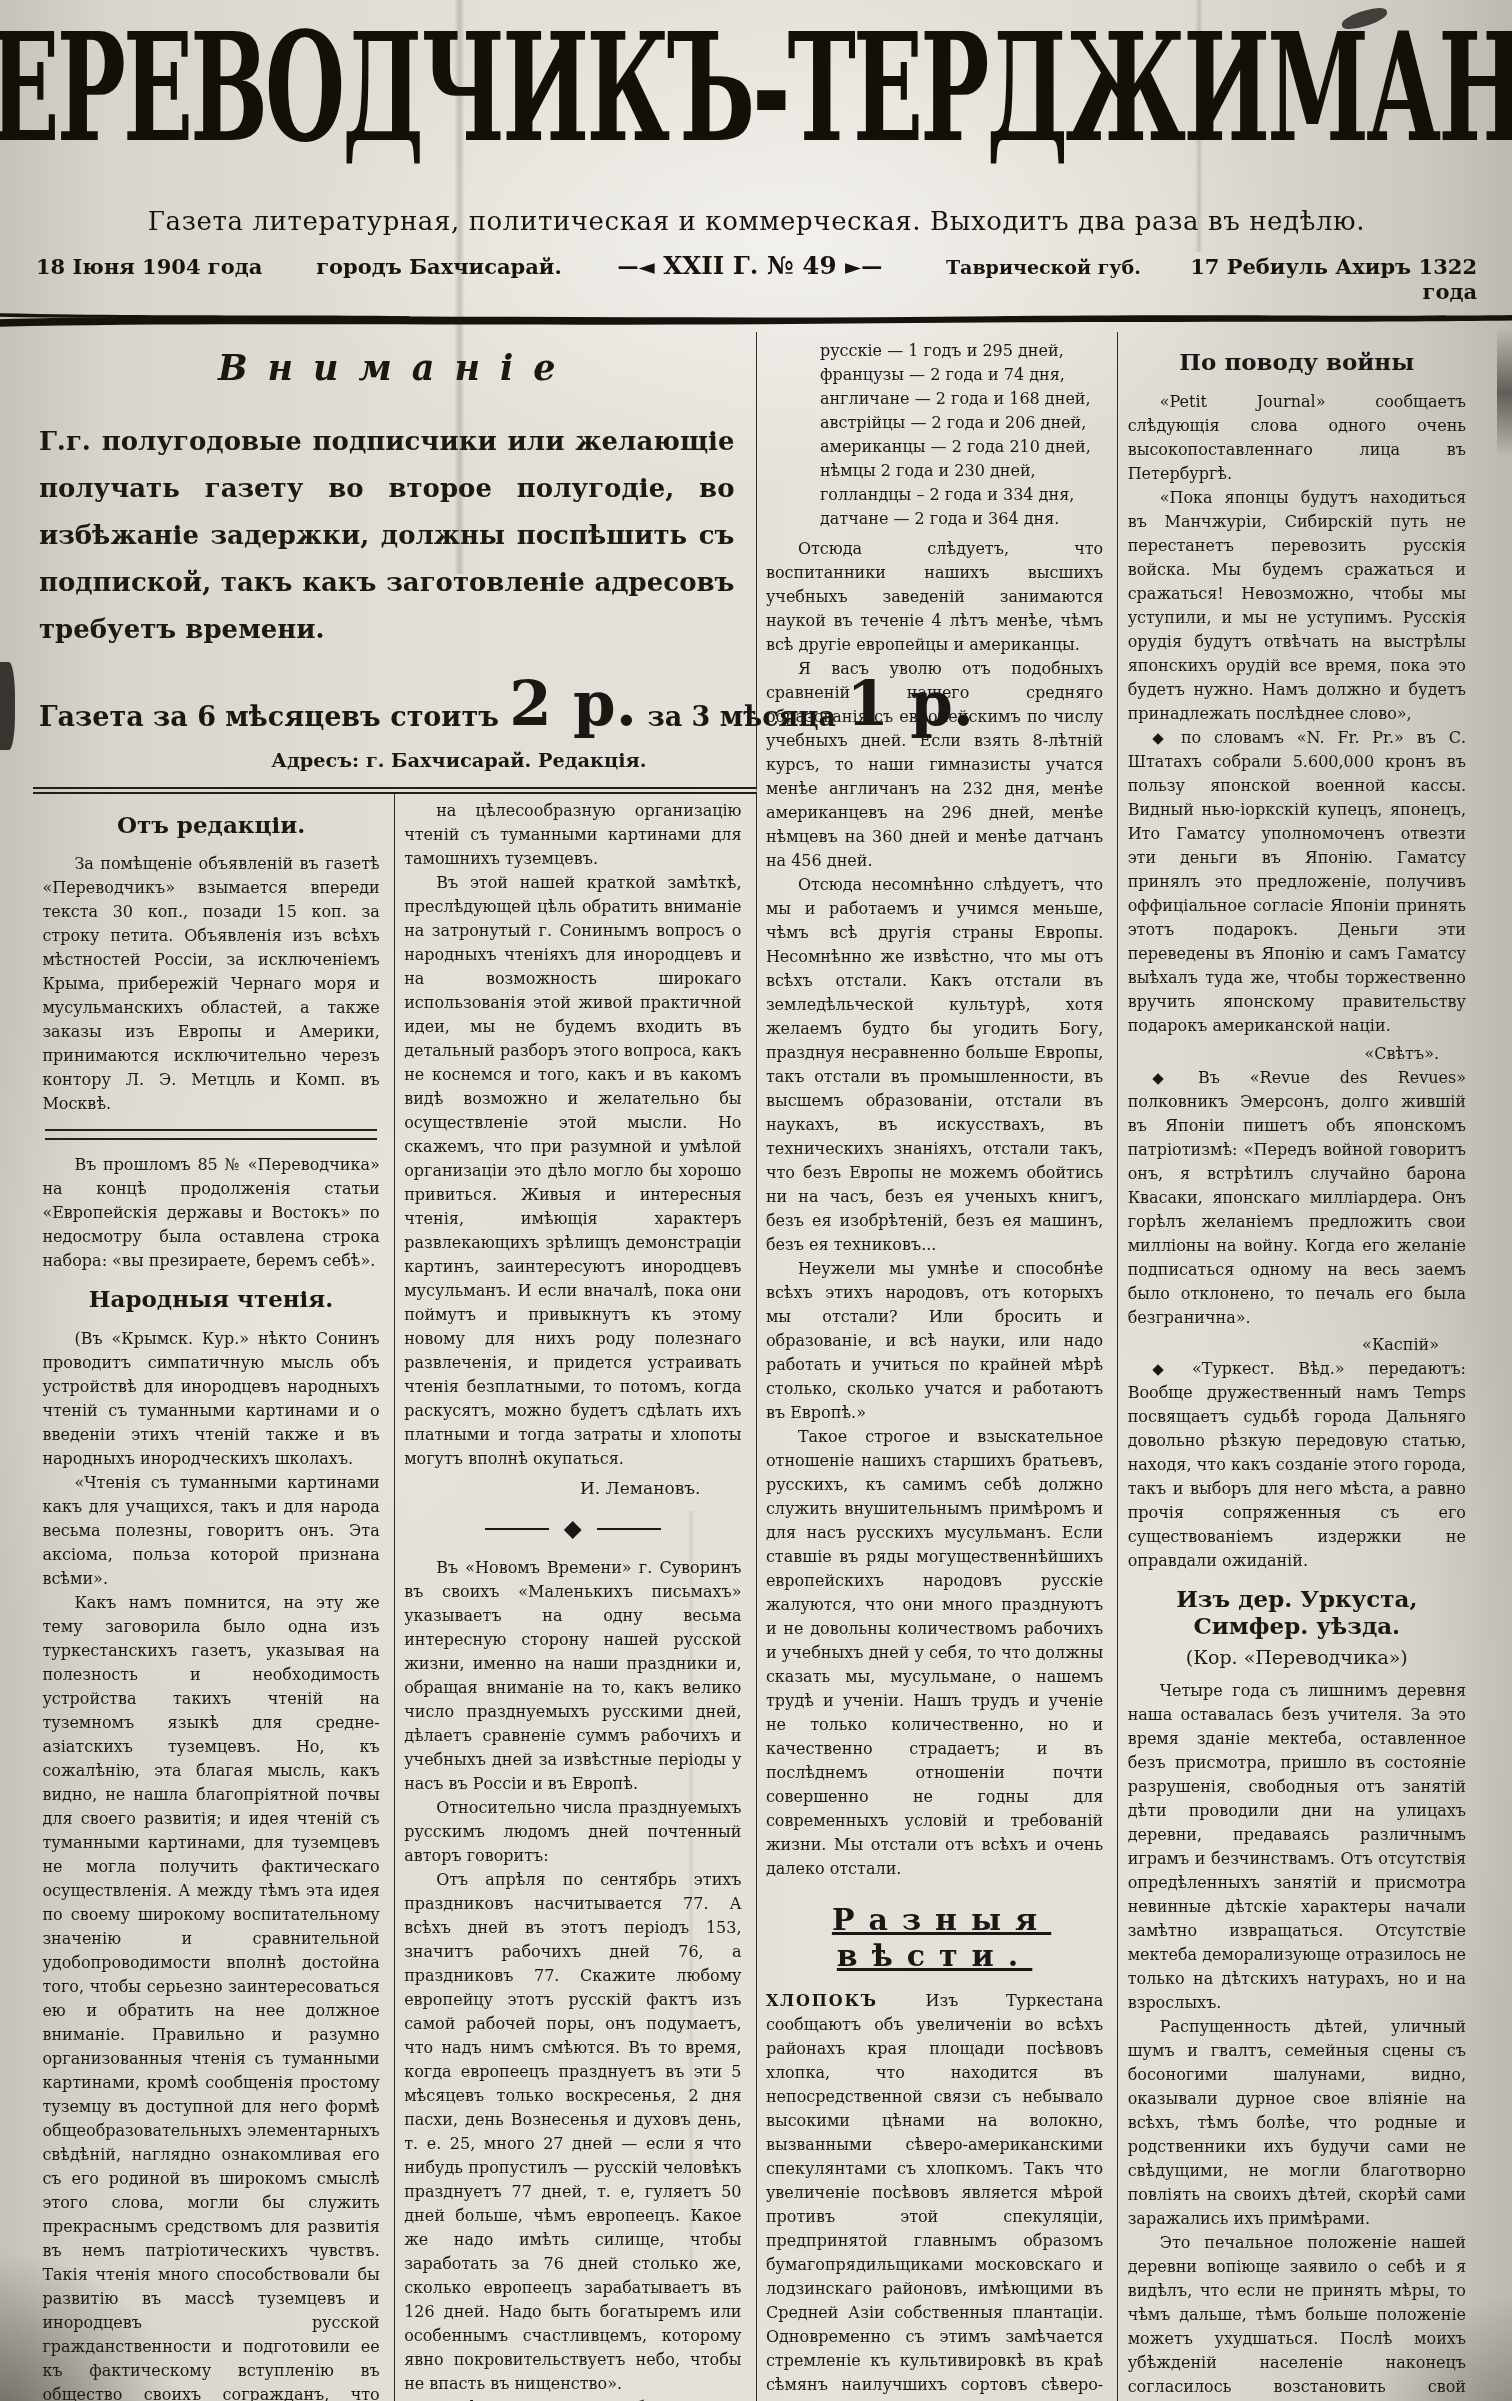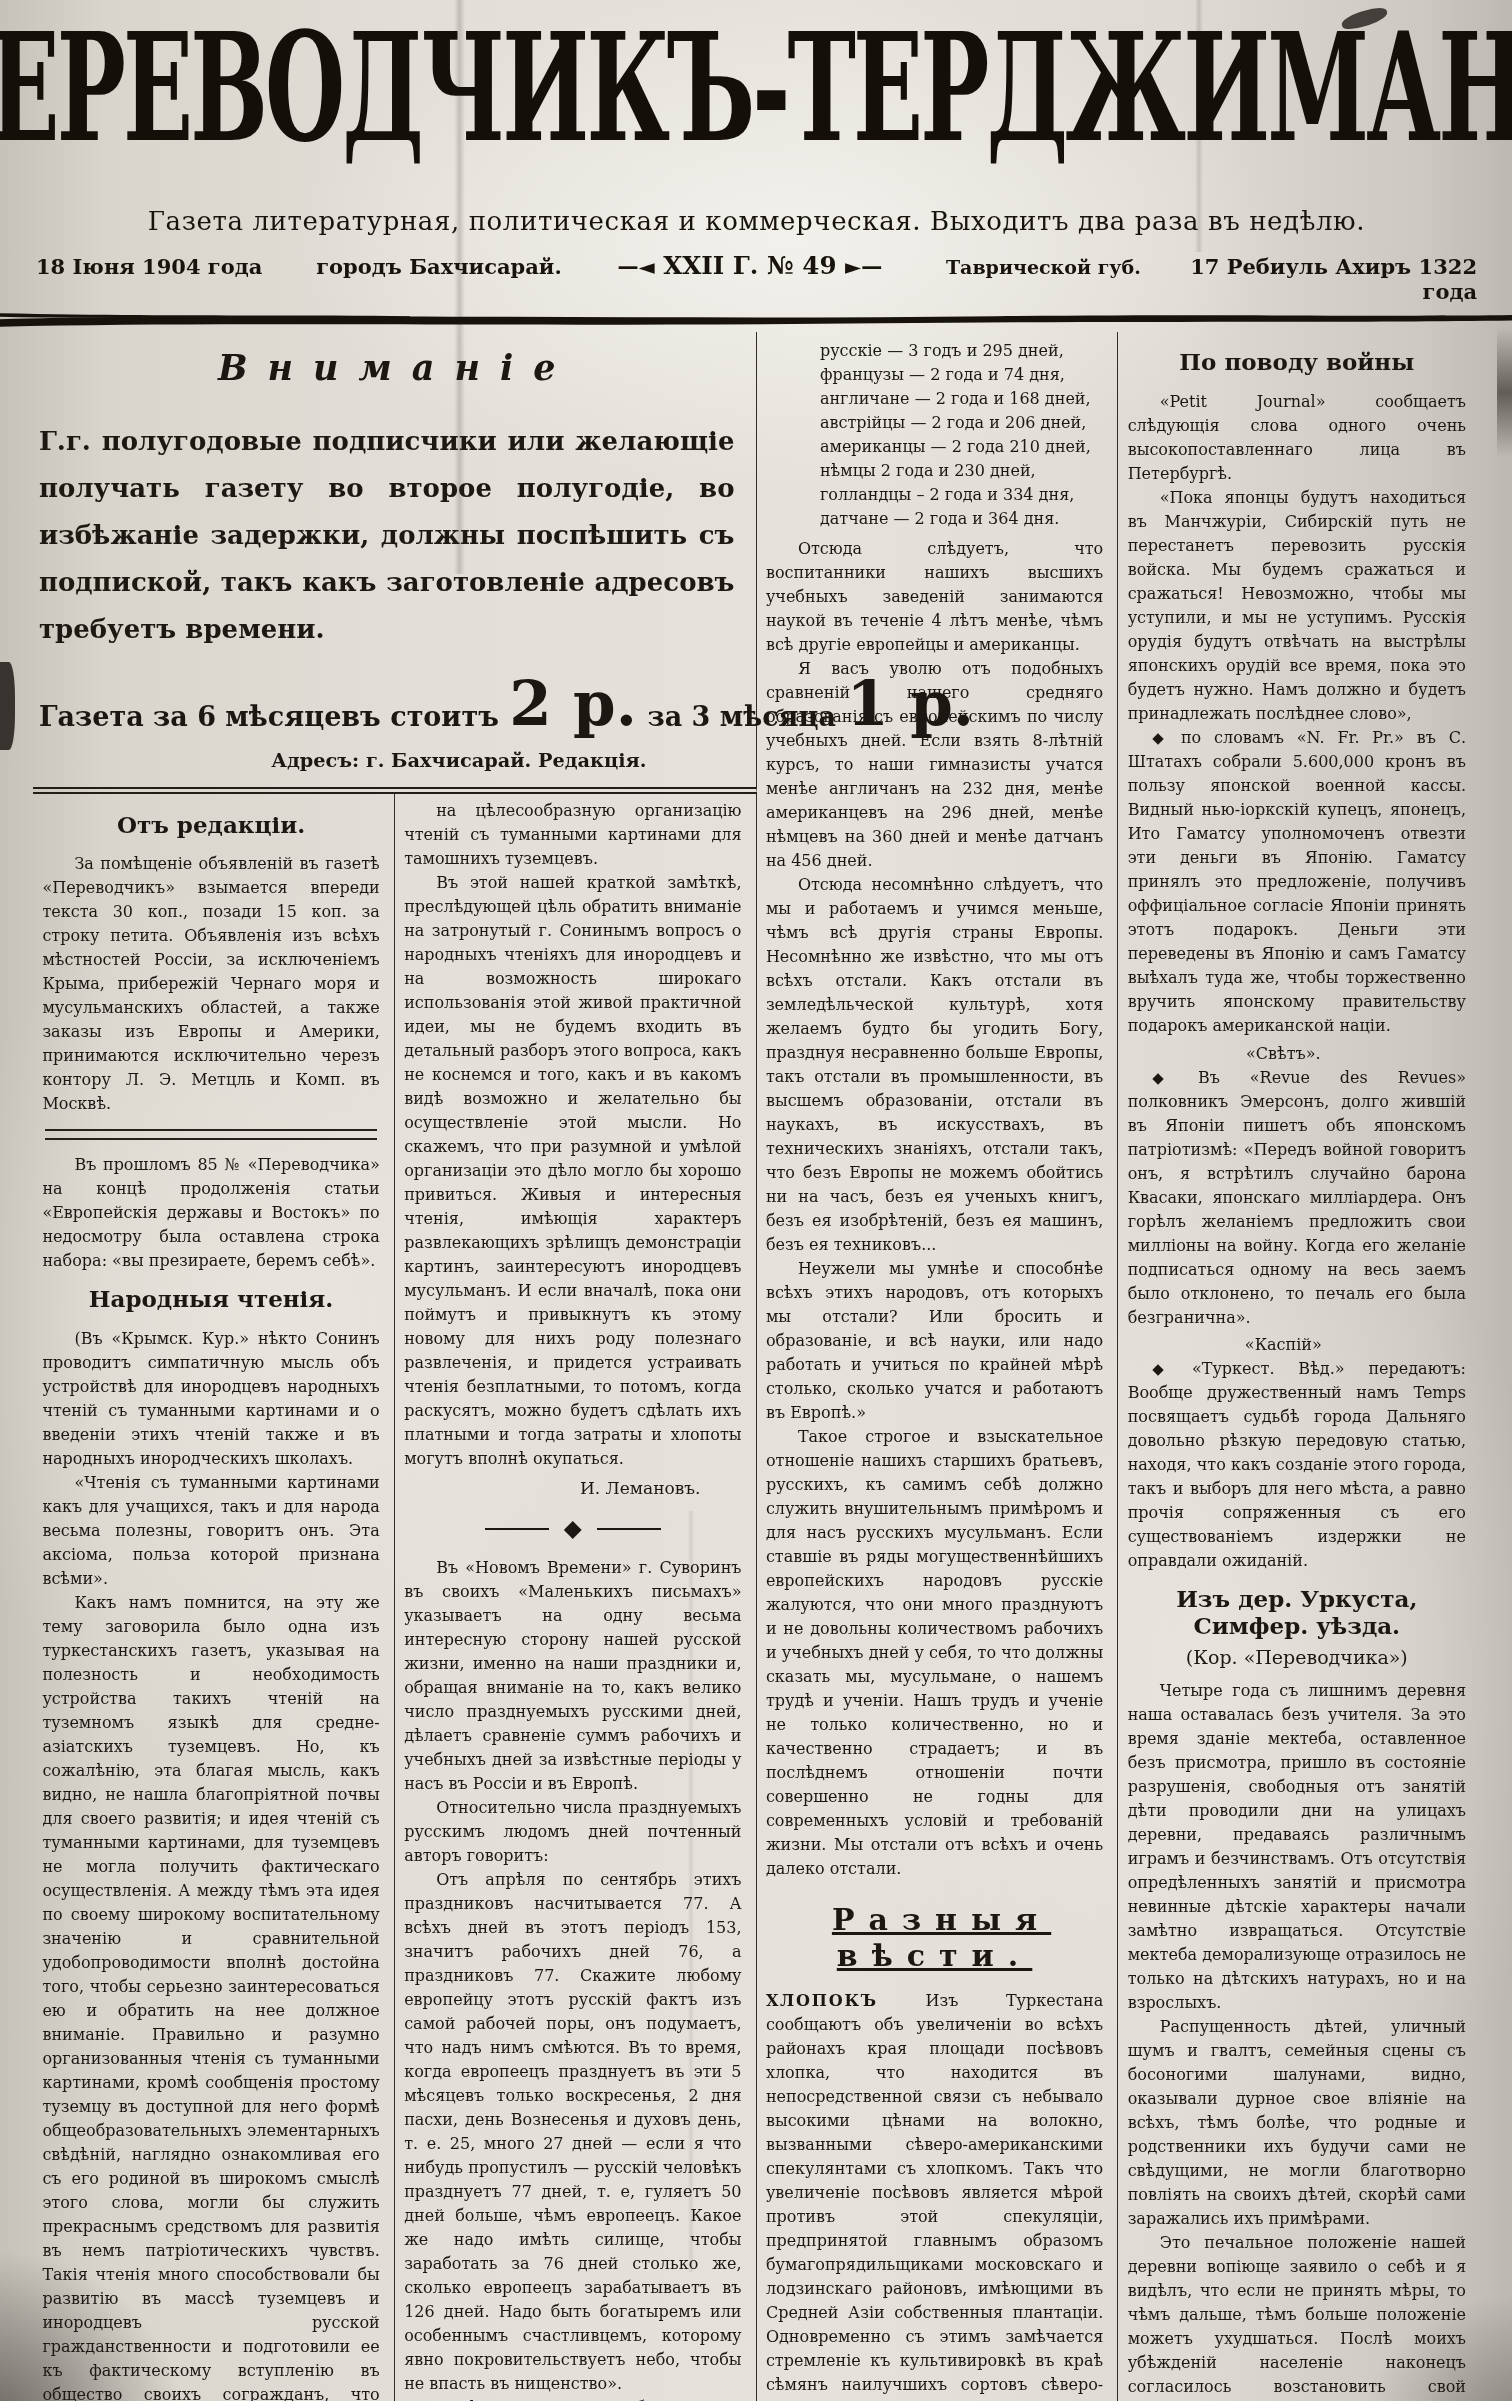--- a/index.html
+++ b/index.html
@@ -47,21 +47,21 @@
     display:grid;margin:3.5px 33px 0 33px;height:2096px;
     grid-template-columns:1fr 1fr 1fr 1fr;grid-template-rows:auto 1fr;
   }
   .rule-r{border-right:1.8px solid #322d26;}
   .colc{padding:4.7px 14px 0 9.4px;font-size:16px;line-height:24px;text-align:justify;overflow:hidden;}
   .colc p{margin:0;text-indent:32px;}
   .col-head{text-align:center;font-weight:bold;font-size:23px;line-height:1.2;margin:11.7px 0 14px;text-indent:0;}
   .razn-head{font-size:30px;letter-spacing:14px;text-indent:14px;margin:21px 0 15px;text-decoration:underline;}
   .sub-head{text-align:center;font-size:19px;margin:0 0 10.5px;text-indent:0;}
   .sig{text-align:right;text-indent:0 !important;padding-right:41px;margin-top:4.7px !important;font-size:17px;}
-  .source{text-align:center;text-indent:0 !important;padding-right:27px;margin-top:3.5px !important;}
+  .source{text-align:right;text-indent:0 !important;padding-right:27px;margin-top:3.5px !important;}
   .hr-double{height:7px;border-top:2.3px solid #26211b;border-bottom:2.3px solid #26211b;margin:13px 2.3px;}
   .orn-divider{display:flex;align-items:center;justify-content:center;gap:15px;margin:17.6px 0 15px;}
   .orn-divider .bar{width:64px;border-top:2.9px solid #1d1812;}
   .orn-divider .dia-g{font-family:"DejaVu Sans",sans-serif;font-size:23.4px;line-height:1;}
   .dia{font-family:"DejaVu Sans",sans-serif;font-size:15px;}
   .dia-p{text-indent:0 !important;}
   .dia-p .dia{margin:0 9.4px 0 24.6px;}
   .lead-word{font-weight:bold;letter-spacing:1.8px;}
   .sched{margin:2.3px 0 5.9px;}
   .sched div{text-indent:0;padding-left:54px;text-align:left;}
@@ -144,21 +144,21 @@
       </div>
       <p>Въ «Новомъ Времени» г. Суворинъ въ своихъ «Маленькихъ письмахъ» указываетъ на одну весьма интересную сторону нашей русской жизни, именно на наши праздники и, обращая вниманіе на то, какъ велико число празднуемыхъ русскими дней, дѣлаетъ сравненіе суммъ рабочихъ и учебныхъ дней за извѣстные періоды у насъ въ Россіи и въ Европѣ.</p>
       <p>Относительно числа празднуемыхъ русскимъ людомъ дней почтенный авторъ говоритъ:</p>
       <p>Отъ апрѣля по сентябрь этихъ праздниковъ насчитывается 77. А всѣхъ дней въ этотъ періодъ 153, значитъ рабочихъ дней 76, а праздниковъ 77. Скажите любому европейцу этотъ русскій фактъ изъ самой рабочей поры, онъ подумаетъ, что надъ нимъ смѣются. Въ то время, когда европеецъ празднуетъ въ эти 5 мѣсяцевъ только воскресенья, 2 дня пасхи, день Вознесенья и духовъ день, т. е. 25, много 27 дней — если я что нибудь пропустилъ — русскій человѣкъ празднуетъ 77 дней, т. е, гуляетъ 50 дней больше, чѣмъ европеецъ. Какое же надо имѣть силище, чтобы заработать за 76 дней столько же, сколько европеецъ зарабатываетъ въ 126 дней. Надо быть богатыремъ или особеннымъ счастливцемъ, которому явно покровительствуетъ небо, чтобы не впасть въ нищенство».</p>
       <p>Далѣе, переходя отъ рабочихъ дней къ учебнымъ днямъ, онъ говоритъ:</p>
 
     </div>
 
     <div class="colc col3c rule-r">
       <div class="sched">
-        <div>русскіе — 3 годъ и 295 дней,</div>
+        <div>русскіе — 1 годъ и 295 дней,</div>
         <div>французы — 2 года и 74 дня,</div>
         <div>англичане — 2 года и 168 дней,</div>
         <div>австрійцы — 2 года и 206 дней,</div>
         <div>американцы — 2 года 210 дней,</div>
         <div>нѣмцы 2 года и 230 дней,</div>
         <div>голландцы – 2 года и 334 дня,</div>
         <div>датчане — 2 года и 364 дня.</div>
       </div>
       <p>Отсюда слѣдуетъ, что воспитанники нашихъ высшихъ учебныхъ заведеній занимаются наукой въ теченіе 4 лѣтъ менѣе, чѣмъ всѣ другіе европейцы и американцы.</p>
       <p>Я васъ уволю отъ подобныхъ сравненій нашего средняго образованія съ европейскимъ по числу учебныхъ дней. Если взять 8-лѣтній курсъ, то наши гимназисты учатся менѣе англичанъ на 232 дня, менѣе американцевъ на 296 дней, менѣе нѣмцевъ на 360 дней и менѣе датчанъ на 456 дней.</p>

